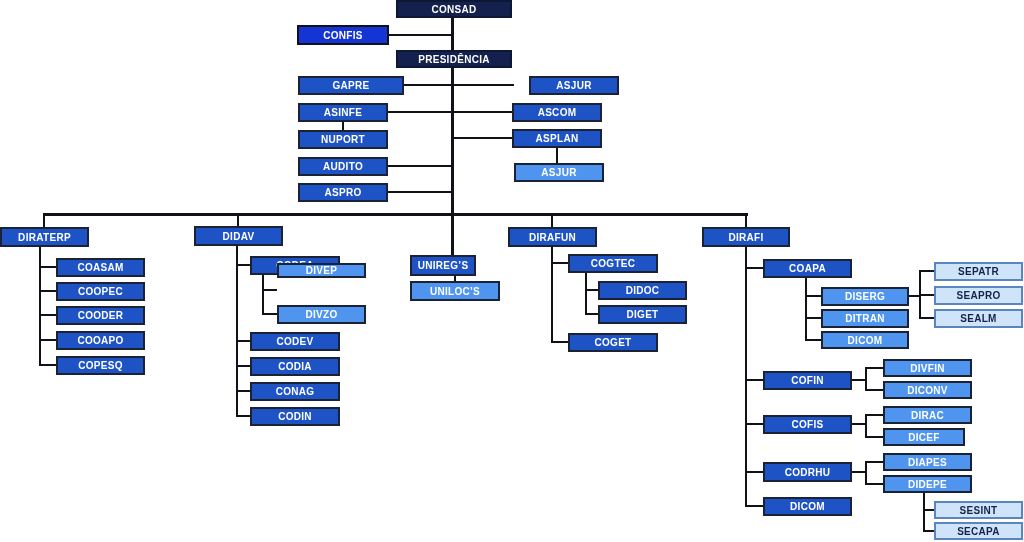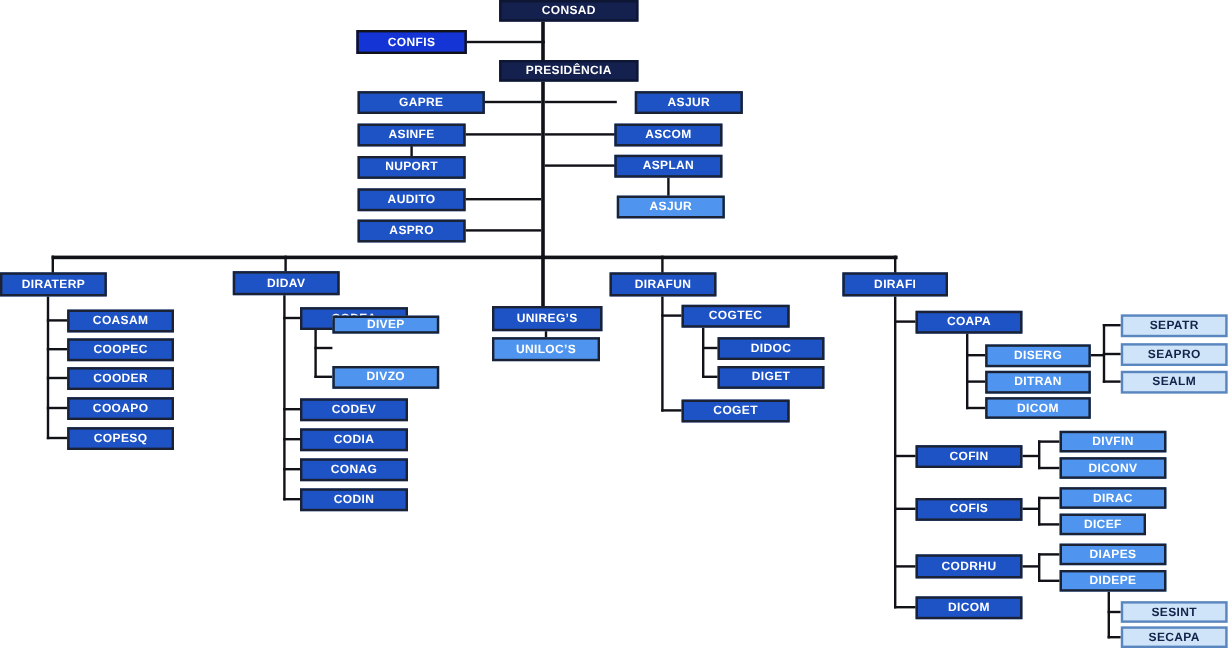--- a/index.html
+++ b/index.html
@@ -6,21 +6,21 @@
   #stage{
     position:relative;width:1024px;height:542px;background:#fff;overflow:hidden;
     font-family:"Liberation Sans",sans-serif;
   }
   .node{
     position:absolute;box-sizing:border-box;z-index:2;
     display:flex;align-items:center;justify-content:center;
     font-size:10px;font-weight:bold;letter-spacing:.3px;color:#fff;
     white-space:nowrap;
   }
-  .dark  {background:var(--navy);  border:2px solid var(--navy_border);margin-left:20px;}
+  .dark  {background:var(--navy);  border:2px solid var(--navy_border);}
   .bright{background:var(--bright);border:2px solid var(--line);}
   .blue  {background:var(--blue);  border:2px solid var(--border_dark);}
   .light {background:var(--light); border:2px solid var(--border_dark);}
   .pale  {background:var(--pale);  border:2px solid var(--border_pale); color:var(--pale_text);}
   .line{position:absolute;background:var(--line);z-index:1;}
 </style>
 </head>
 <body>
 
 <div id="stage">
@@ -49,21 +49,21 @@
 
   <div class="node blue" style="left:194px;top:226px;width:89px;height:20px">DIDAV</div>
   <div class="node blue" style="left:250px;top:256px;width:90px;height:19px">CODEA</div>
   <div class="node light" style="left:277px;top:263px;width:89px;height:15px">DIVEP</div>
   <div class="node light" style="left:277px;top:305px;width:89px;height:19px">DIVZO</div>
   <div class="node blue" style="left:250px;top:332px;width:90px;height:19px">CODEV</div>
   <div class="node blue" style="left:250px;top:357px;width:90px;height:19px">CODIA</div>
   <div class="node blue" style="left:250px;top:382px;width:90px;height:19px">CONAG</div>
   <div class="node blue" style="left:250px;top:407px;width:90px;height:19px">CODIN</div>
 
-  <div class="node blue" style="left:410px;top:255px;width:92px;height:21px">UNIREG’S</div>
+  <div class="node blue" style="left:410px;top:255px;width:66px;height:21px">UNIREG’S</div>
   <div class="node light" style="left:410px;top:281px;width:90px;height:20px">UNILOC’S</div>
 
   <div class="node blue" style="left:508px;top:227px;width:89px;height:20px">DIRAFUN</div>
   <div class="node blue" style="left:568px;top:254px;width:90px;height:19px">COGTEC</div>
   <div class="node blue" style="left:598px;top:281px;width:89px;height:19px">DIDOC</div>
   <div class="node blue" style="left:598px;top:305px;width:89px;height:19px">DIGET</div>
   <div class="node blue" style="left:568px;top:333px;width:90px;height:19px">COGET</div>
 
   <div class="node blue" style="left:702px;top:227px;width:88px;height:20px">DIRAFI</div>
   <div class="node blue" style="left:763px;top:259px;width:89px;height:19px">COAPA</div>
@@ -71,21 +71,21 @@
   <div class="node light" style="left:821px;top:309px;width:88px;height:19px">DITRAN</div>
   <div class="node light" style="left:821px;top:331px;width:88px;height:18px">DICOM</div>
   <div class="node pale" style="left:934px;top:262px;width:89px;height:19px">SEPATR</div>
   <div class="node pale" style="left:934px;top:286px;width:89px;height:19px">SEAPRO</div>
   <div class="node pale" style="left:934px;top:309px;width:89px;height:19px">SEALM</div>
   <div class="node blue" style="left:763px;top:371px;width:89px;height:19px">COFIN</div>
   <div class="node light" style="left:883px;top:359px;width:89px;height:18px">DIVFIN</div>
   <div class="node light" style="left:883px;top:381px;width:89px;height:18px">DICONV</div>
   <div class="node blue" style="left:763px;top:415px;width:89px;height:19px">COFIS</div>
   <div class="node light" style="left:883px;top:406px;width:89px;height:18px">DIRAC</div>
-  <div class="node light" style="left:883px;top:428px;width:72px;height:18px">DICEF</div>
+  <div class="node light" style="left:883px;top:428px;width:82px;height:18px">DICEF</div>
   <div class="node blue" style="left:763px;top:462px;width:89px;height:20px">CODRHU</div>
   <div class="node light" style="left:883px;top:453px;width:89px;height:18px">DIAPES</div>
   <div class="node light" style="left:883px;top:475px;width:89px;height:18px">DIDEPE</div>
   <div class="node blue" style="left:763px;top:497px;width:89px;height:19px">DICOM</div>
   <div class="node pale" style="left:934px;top:501px;width:89px;height:18px">SESINT</div>
   <div class="node pale" style="left:934px;top:522px;width:89px;height:18px">SECAPA</div>
 
 <div class="line" style="left: 451px; top: 18px; width: 3px; height: 32px;"></div>
     <div class="line" style="left: 389px; top: 34px; width: 65px; height: 2px;"></div>
     <div class="line" style="left: 451px; top: 68px; width: 3px; height: 147px;"></div>

